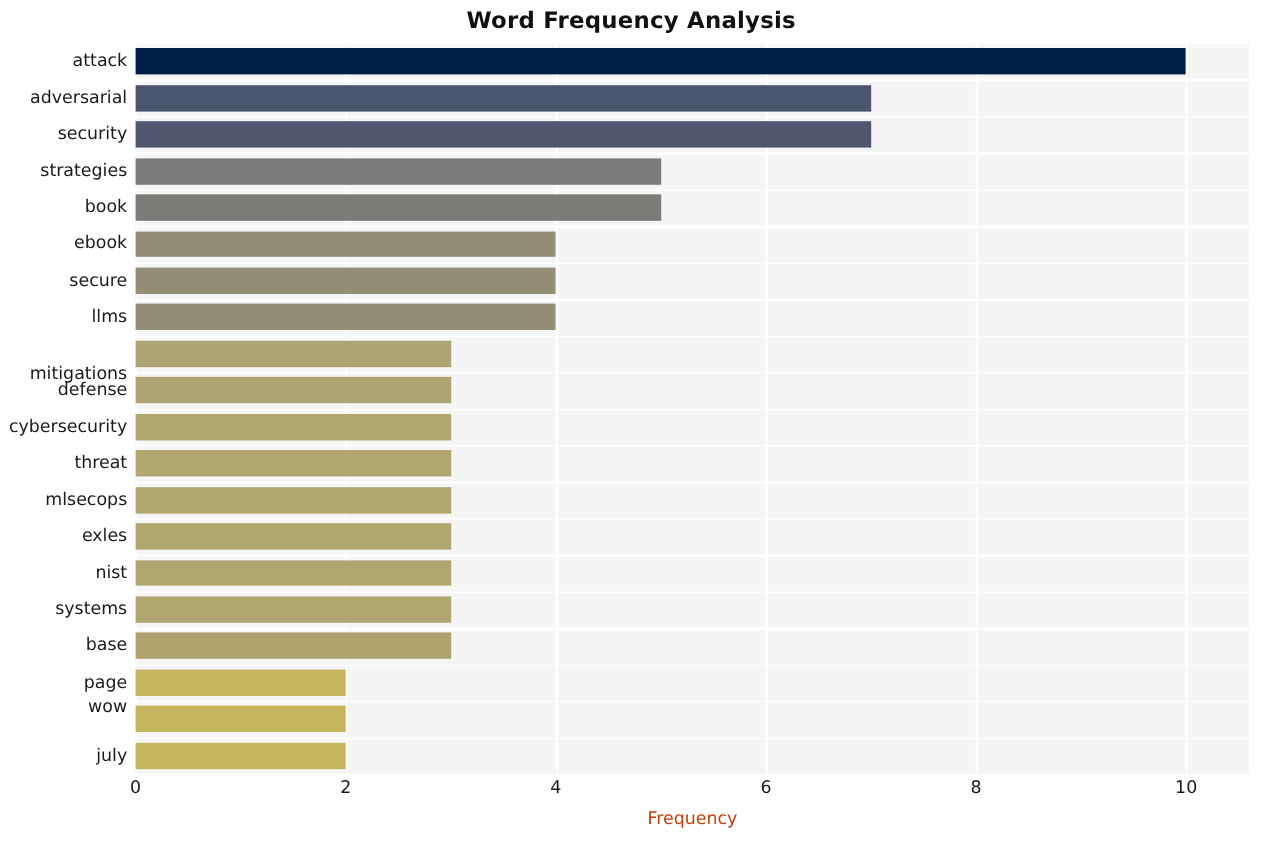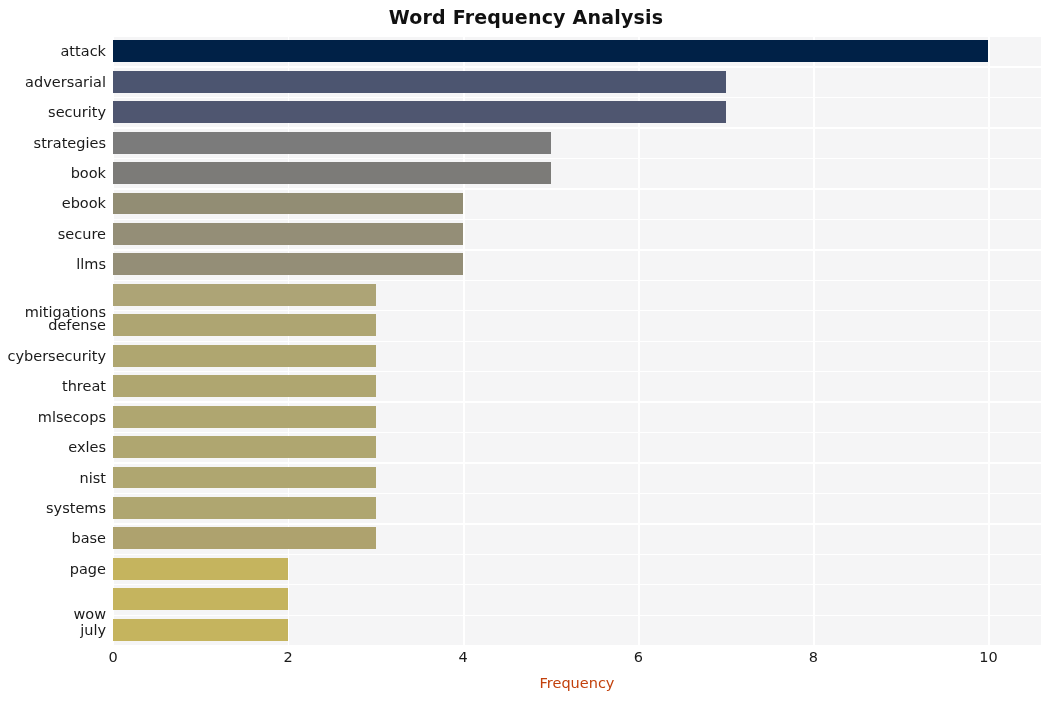--- a/index.html
+++ b/index.html
@@ -193,21 +193,21 @@
       <div class="ytick-label" style="top: 253px; margin-top: 16px;">mitigations</div>
       <div class="ytick-label" style="top: 282.275px;">defense</div>
       <div class="ytick-label" style="top: 312.725px; margin-left: 39px;">cybersecurity</div>
       <div class="ytick-label" style="top: 343.175px; margin-left: 48px;">threat</div>
       <div class="ytick-label" style="top: 373.625px;">mlsecops</div>
       <div class="ytick-label" style="top: 404.075px;">exles</div>
       <div class="ytick-label" style="top: 434.525px;">nist</div>
       <div class="ytick-label" style="top: 464.975px;">systems</div>
       <div class="ytick-label" style="top: 495.425px;">base</div>
       <div class="ytick-label" style="top: 525.875px;">page</div>
-      <div class="ytick-label" style="top: 571px;">wow</div>
+      <div class="ytick-label" style="top: 546px;">wow</div>
       <div class="ytick-label" style="top: 586.775px;">july</div>
     </div>
   <div id="xlabels">
       <div class="xtick-label" style="left: 0px;">0</div>
       <div class="xtick-label" style="left: 175.094px;">2</div>
       <div class="xtick-label" style="left: 350.189px;">4</div>
       <div class="xtick-label" style="left: 525.283px;">6</div>
       <div class="xtick-label" style="left: 700.377px;">8</div>
       <div class="xtick-label" style="left: 875.472px;">10</div>
     </div>

